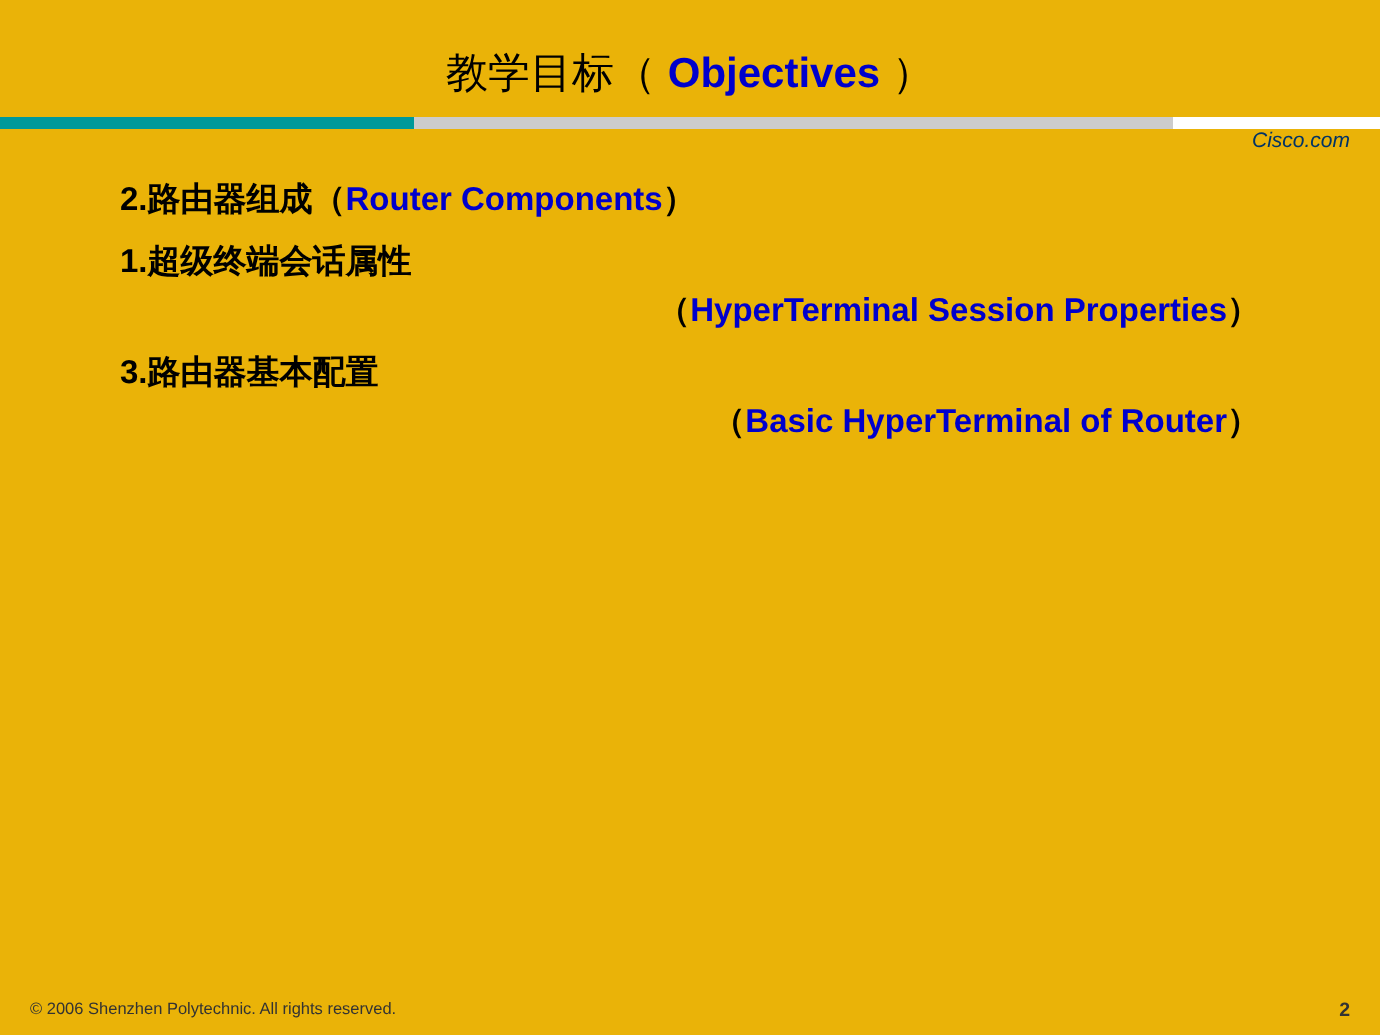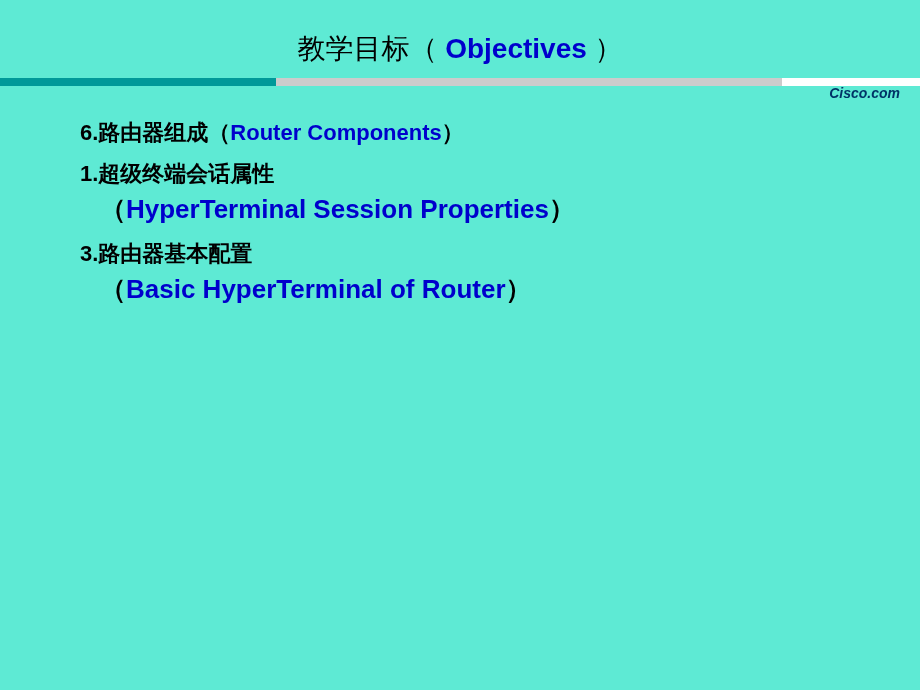--- a/index.html
+++ b/index.html
@@ -13,21 +13,21 @@
       height: 690px;
       background: #ffffff;
       font-family: Arial, 'Microsoft YaHei', sans-serif;
       overflow: hidden;
       position: relative;
     }
 
     .slide-container {
       width: 920px;
       height: 690px;
-      background: #5eead4;
+      background: #eab308;
       position: relative;
     }
 
     
     .title-area {
       text-align: center;
       padding-top: 30px;
       padding-bottom: 10px;
     }
 
@@ -51,21 +51,21 @@
     }
 
     
     .cisco-logo {
       position: absolute;
       right: 20px;
       top: 85px;
       font-size: 14px;
       color: #003366;
       font-style: italic;
-      font-weight: bold;
+      font-weight: normal;
     }
 
     
     .content-area {
       padding: 20px 80px 20px 80px;
       margin-top: 10px;
     }
 
     .content-item {
       margin-bottom: 8px;
@@ -76,21 +76,22 @@
     }
 
     .content-item .blue-bold {
       color: #0000cc;
       font-weight: bold;
     }
 
     .content-item .sub-line {
       display: block;
       padding-left: 20px;
-      font-size: 26px;
+      font-size: 22px;
+      text-align: right;
     }
 
     
     .footer {
       position: absolute;
       bottom: 10px;
       left: 0;
       right: 0;
       display: flex;
       justify-content: space-between;
@@ -120,21 +121,21 @@
   </div>
 
   <div class="deco-bar"></div>
 
   <div class="cisco-logo">Cisco.com</div>
 
   <div class="content-area">
 
 
     <div class="content-item">
-      <span>6.路由器组成（</span><span class="blue-bold">Router Components</span><span>）</span>
+      <span>2.路由器组成（</span><span class="blue-bold">Router Components</span><span>）</span>
     </div>
 
     <div class="content-item">
       <span>1.超级终端会话属性</span>
       <span class="sub-line">
         <span>（</span><span class="blue-bold">HyperTerminal Session Properties</span><span>）</span>
       </span>
     </div>
 
     <div class="content-item">
@@ -142,14 +143,18 @@
 
     <div class="content-item">
       <span>3.路由器基本配置</span>
       <span class="sub-line">
         <span>（</span><span class="blue-bold">Basic HyperTerminal of Router</span><span>）</span>
       </span>
     </div>
 
   </div>
 
+  <div class="footer">
+    <span>© 2006    Shenzhen Polytechnic. All rights reserved.</span>
+    <span class="footer-right">2</span>
+  </div>
 
 </div>
 
 </body></html>

